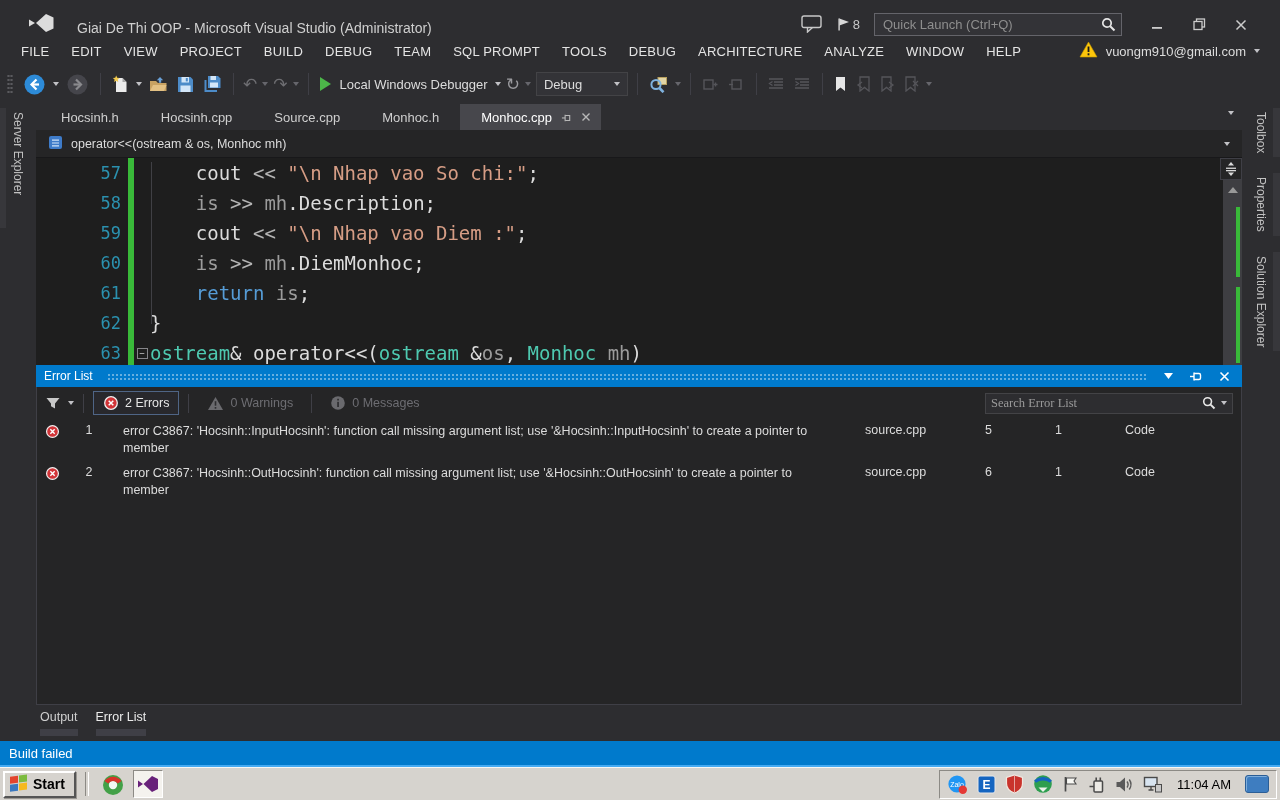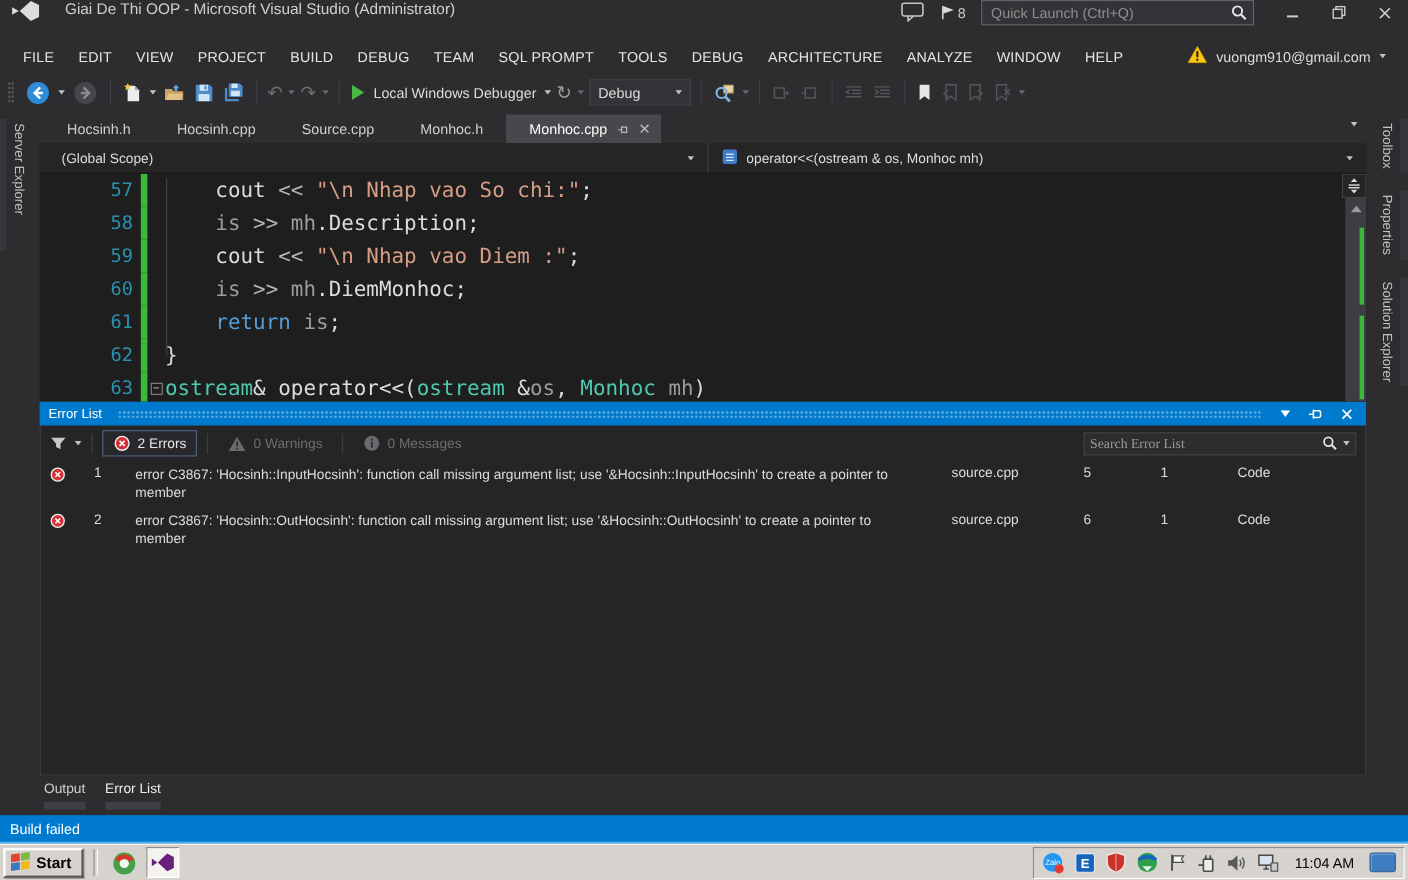--- a/index.html
+++ b/index.html
@@ -1,21 +1,21 @@
 <!DOCTYPE html>
 <html><head>
 <meta charset="utf-8">
 <style>
 *{box-sizing:border-box;margin:0;padding:0}
 html,body{width:1280px;height:800px;overflow:hidden;background:#000}
 body{font-family:"Liberation Sans",sans-serif;font-size:13px;color:#DCDCDC}
 .screen{width:1280px;height:800px;background:#2D2D30;position:relative;display:flex;flex-direction:column;overflow:hidden}
 
 
-.titlebar{height:36px;display:flex;align-items:flex-start;padding:0 6px;gap:10px;flex:none}
+.titlebar{height:36px;display:flex;align-items:flex-end;padding:0 24px;gap:10px;flex:none}
 .vslogo{margin-left:4px}
 .win-title{font-size:14px;color:#CFCFCF;margin-left:12px;white-space:nowrap}
 .tb-right{margin-left:auto;display:flex;align-items:center;gap:14px}
 .flagwrap{display:flex;align-items:center;gap:3px;color:#C8C8C8;font-size:13px}
 .qlbox{position:relative;width:248px;height:23px}
 .qlbox input{width:100%;height:100%;background:#333337;border:1px solid #64646A;color:#BBB;font-size:13px;padding:0 28px 0 8px;outline:none;font-family:"Liberation Sans",sans-serif}
 .qlbox input::placeholder{color:#8E8E8E}
 .qlbox .mag{position:absolute;right:6px;top:4px}
 .winbtns{display:flex;align-items:center;gap:16px;margin-left:8px;margin-right:2px}
 .winbtn{width:26px;height:22px;display:flex;align-items:center;justify-content:center}
@@ -379,24 +379,20 @@
                 <svg width="10" height="10" viewBox="0 0 10 10">
                   <path d="M1.5 1.5 L8.5 8.5 M8.5 1.5 L1.5 8.5" stroke="#B8B8B8" stroke-width="1.4"></path>
                 </svg>
               </span>
             </div>
           </div>
         <span class="car tab-overflow"></span>
       </div>
 
       <div class="navbar">
-        <div class="navcombo first">
-          <span class="ntext">(Global Scope)</span>
-          <span class="car"></span>
-        </div>
         <div class="navcombo">
           <span>
             <svg width="15" height="15">
                 <rect x="1" y="1" width="13" height="13" rx="2" fill="#3E7BC8"></rect>
                 <path d="M4 5.2 h7 M4 8 h7 M4 10.8 h7" stroke="#CFE3F8" stroke-width="1.2"></path>
               </svg>
           </span>
           <span class="ntext">operator&lt;&lt;(ostream &amp; os, Monhoc mh)</span>
           <span class="car"></span>
         </div>

